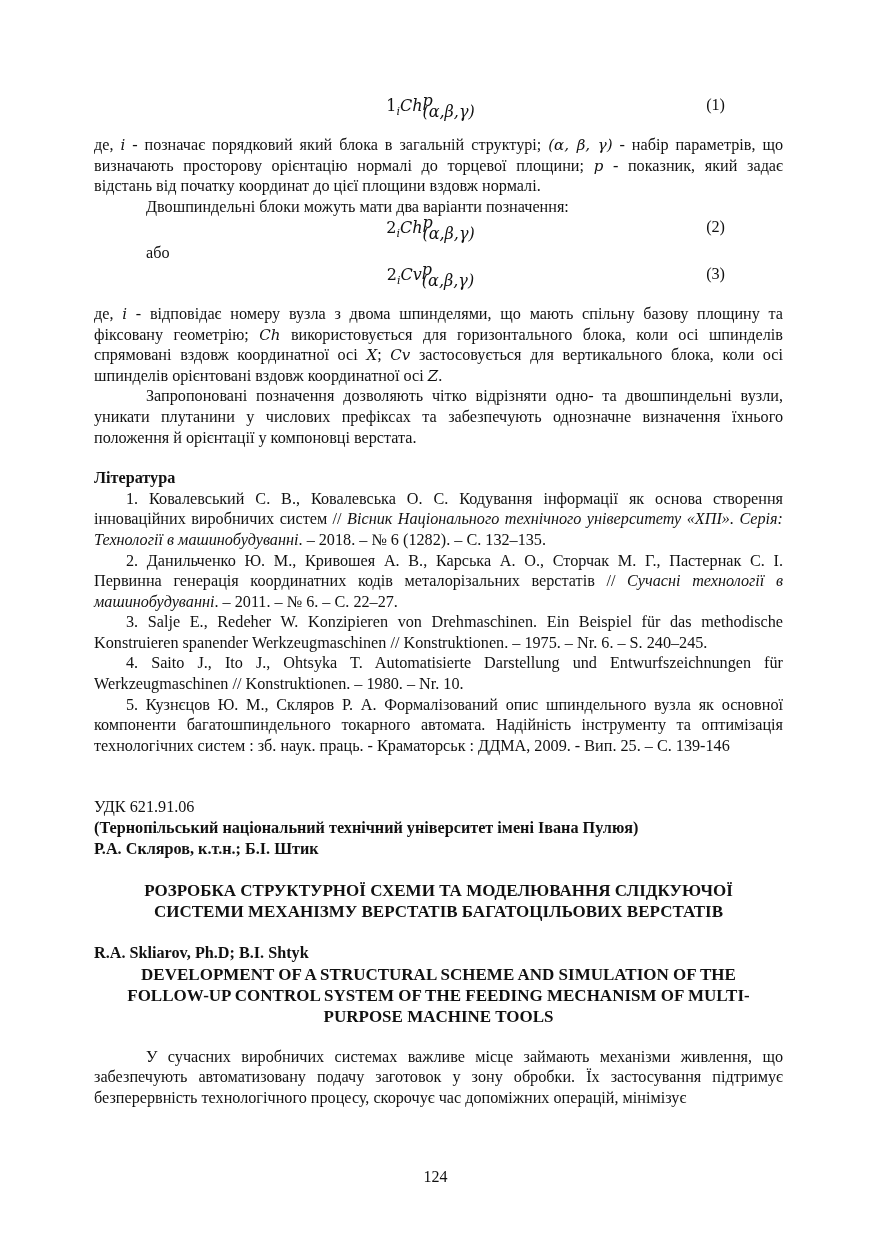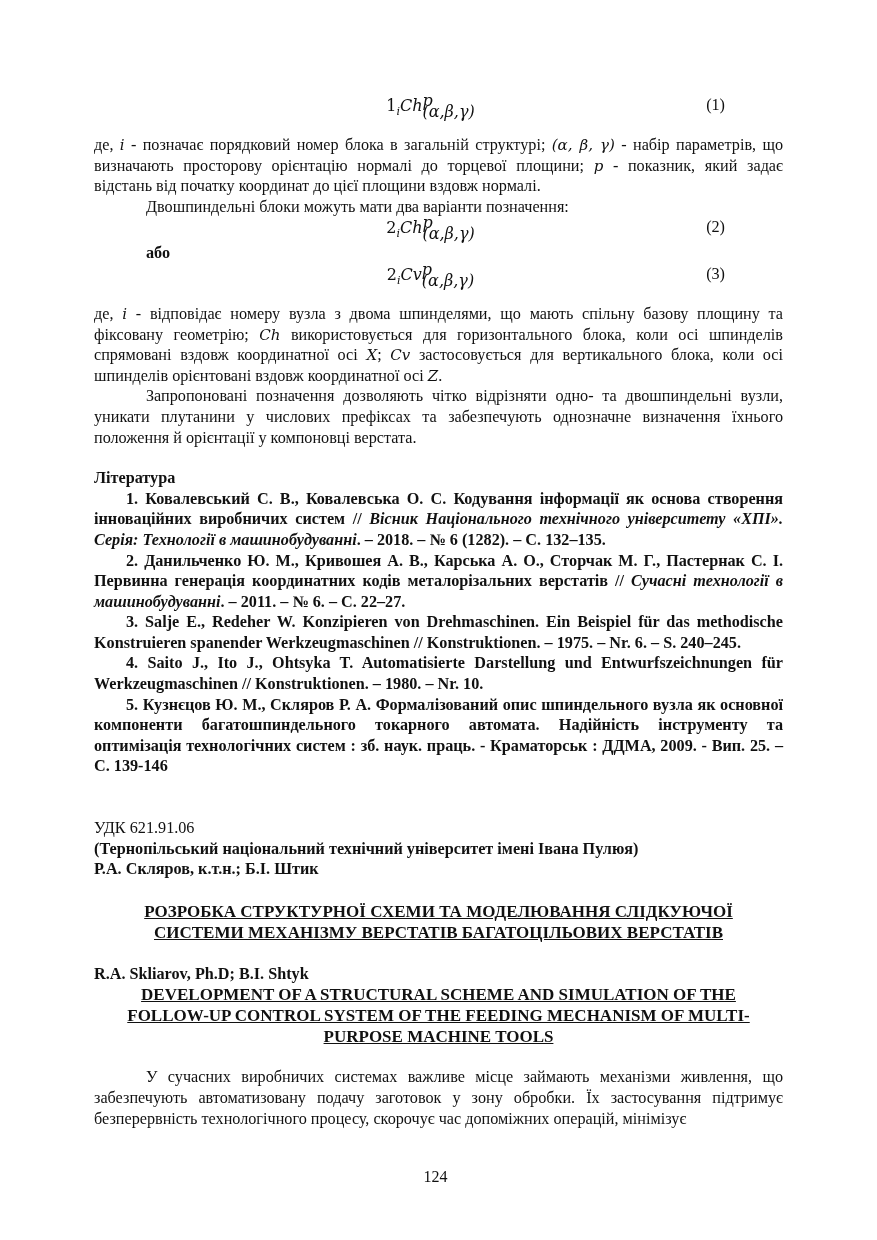--- a/index.html
+++ b/index.html
@@ -1,49 +1,49 @@
 <!DOCTYPE html>
 <html><head>
 <meta charset="utf-8">
 <style>
   html, body { margin: 0; padding: 0; background: #ffffff; }
   body { width: 877px; height: 1240px; position: relative; overflow: hidden;
          font-family: "Liberation Serif", "DejaVu Serif", serif; color: #111; }
   .page { position: absolute; left: 94px; top: 95px; width: 689px; font-size: 16.2px; line-height: 20.6px; }
   p { margin: 0; text-align: justify; }
   .indent { text-indent: 52px; }
-  .ind2 { text-indent: 32px; font-weight: bold; }
+  .ind2 { text-indent: 32px; }
   .eq-row { position: relative; height: 26px; }
   .eq { position: absolute; left: 0; right: 16px; text-align: center; font-family: "DejaVu Serif", serif; font-size: 16px; }
   .eq i { font-style: italic; }
   .eq sub, .eq sup { font-size: 11px; font-style: italic; }
   .eq .ss { display: inline-block; vertical-align: -6px; line-height: 11px; text-align: left; }
   .eq .ss span { display: block; }
   .eqnum { position: absolute; right: 58px; top: 0; }
   .m { font-style: italic; font-family: "DejaVu Serif", serif; font-size: 15px; }
   .it { font-style: italic; }
   .center { text-align: left; }
   .bold { font-weight: bold; }
-  .title { font-weight: bold; text-align: center; font-size: 17px; line-height: 21px; text-decoration: underline; }
+  .title { font-weight: bold; text-align: center; font-size: 17px; line-height: 21px; }
   .pagenum { position: absolute; left: 0; width: 871px; top: 1168px; text-align: center; font-size: 16px; }
 </style>
 </head>
 <body>
 
 <div class="page">
 
 
   <div class="eq-row">
     <div class="eq"><span>1</span><sub>i</sub><i>Ch</i><span class="ss"><span class="it">p</span><span class="it">(α,β,γ)</span></span></div>
     <span class="eqnum">(1)</span>
   </div>
 
   <div style="height:14px"></div>
 
-  <p><span>де, </span><span class="m">i</span><span> - позначає порядковий номер блока в загальній структурі; </span><span class="m">(α, β, γ)</span><span> - набір параметрів, що визначають просторову орієнтацію нормалі до торцевої площини; </span><span class="m">p</span><span> - показник, який задає відстань від початку координат до цієї площини вздовж нормалі.</span></p>
+  <p><span>де, </span><span class="m">i</span><span> - позначає порядковий який блока в загальній структурі; </span><span class="m">(α, β, γ)</span><span> - набір параметрів, що визначають просторову орієнтацію нормалі до торцевої площини; </span><span class="m">p</span><span> - показник, який задає відстань від початку координат до цієї площини вздовж нормалі.</span></p>
 
   <p class="indent">Двошпиндельні блоки можуть мати два варіанти позначення:</p>
 
   <div class="eq-row">
     <div class="eq"><span>2</span><sub>i</sub><i>Ch</i><span class="ss"><span class="it">p</span><span class="it">(α,β,γ)</span></span></div>
     <span class="eqnum">(2)</span>
   </div>
 
   <p class="ind2" style="text-indent:52px">або</p>
 

